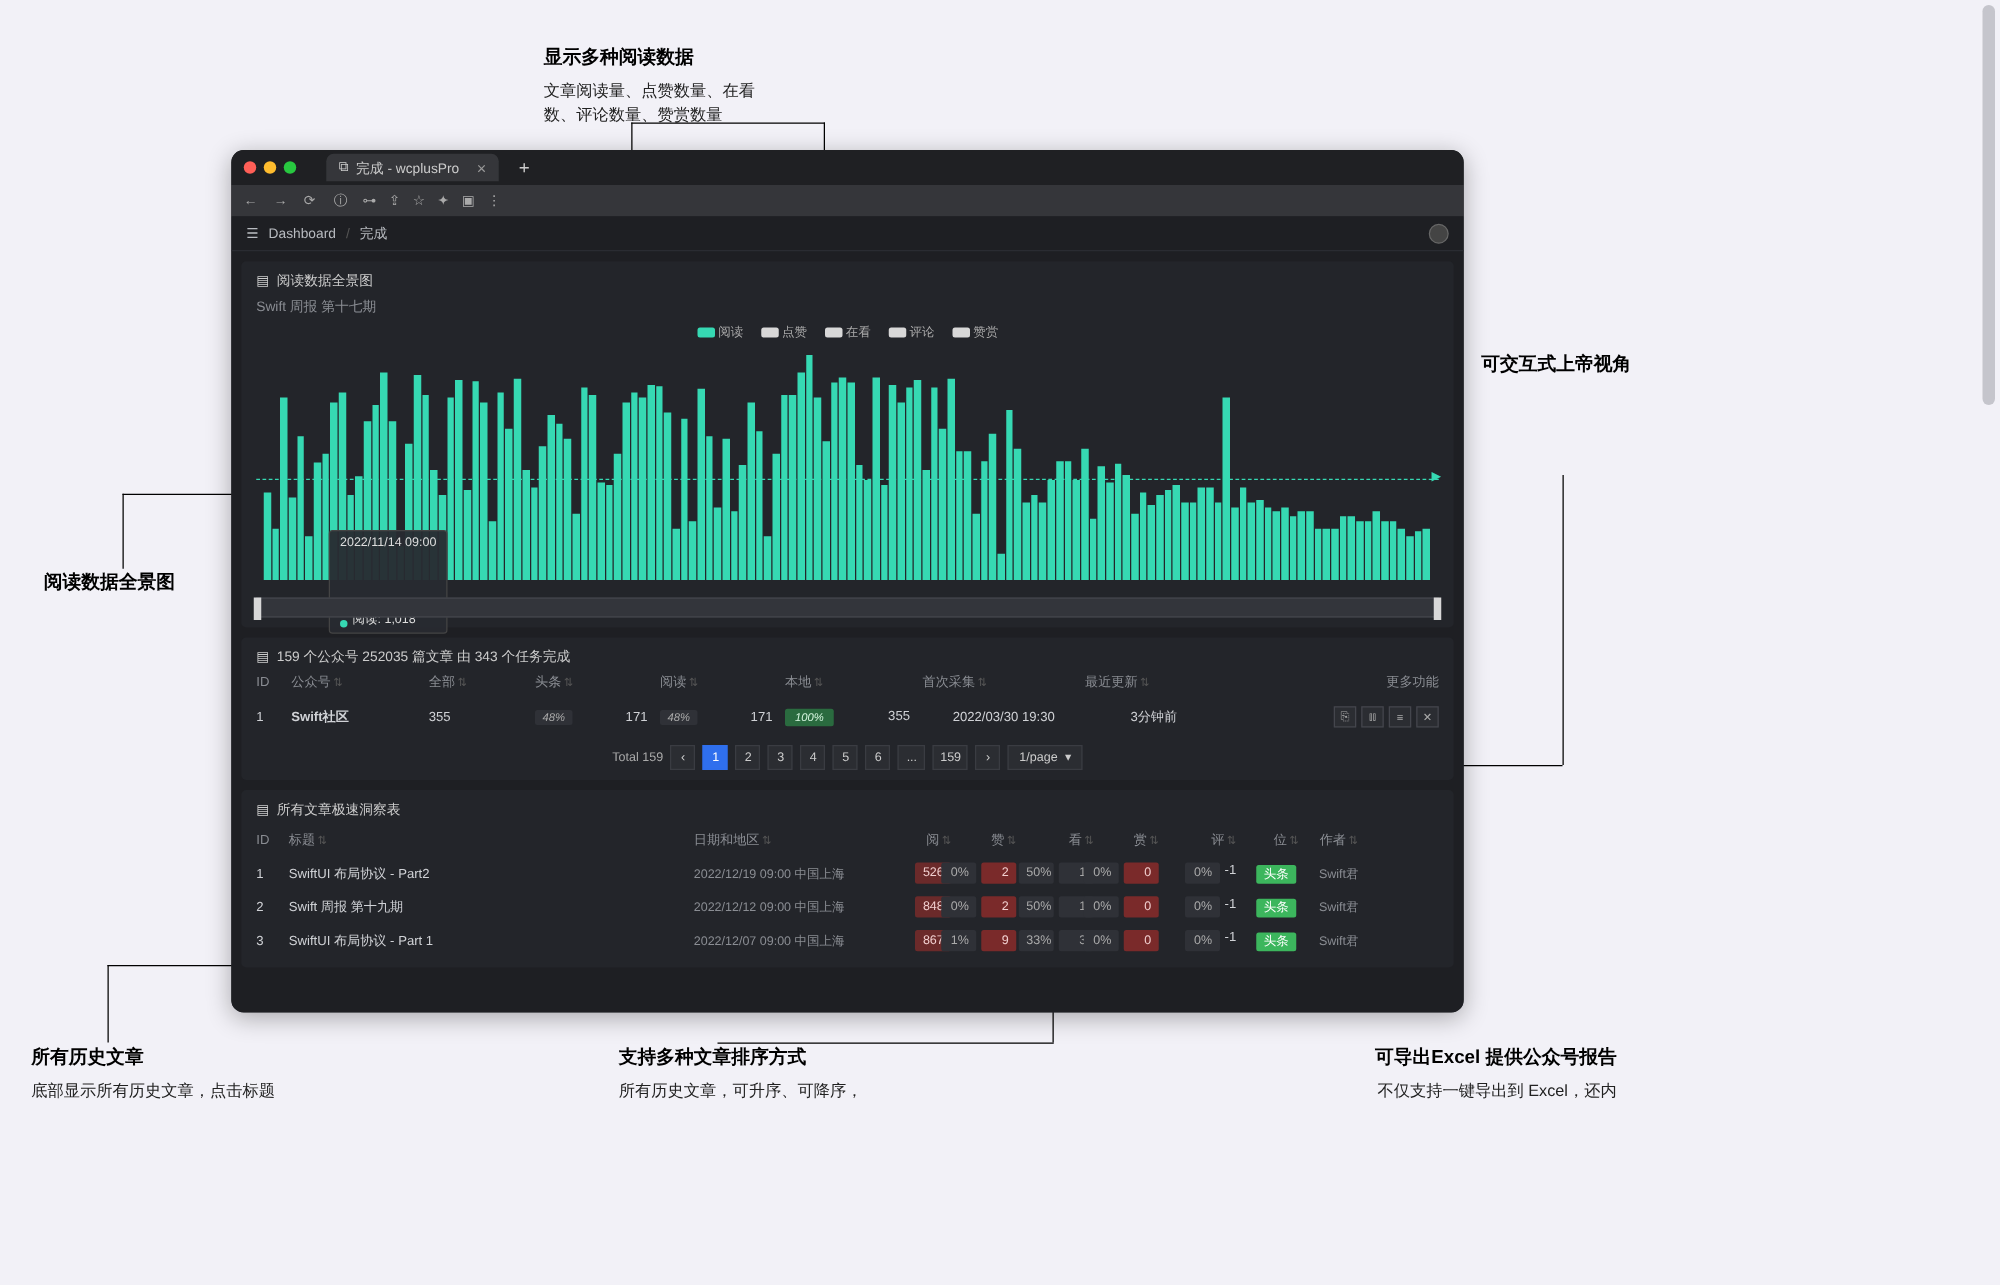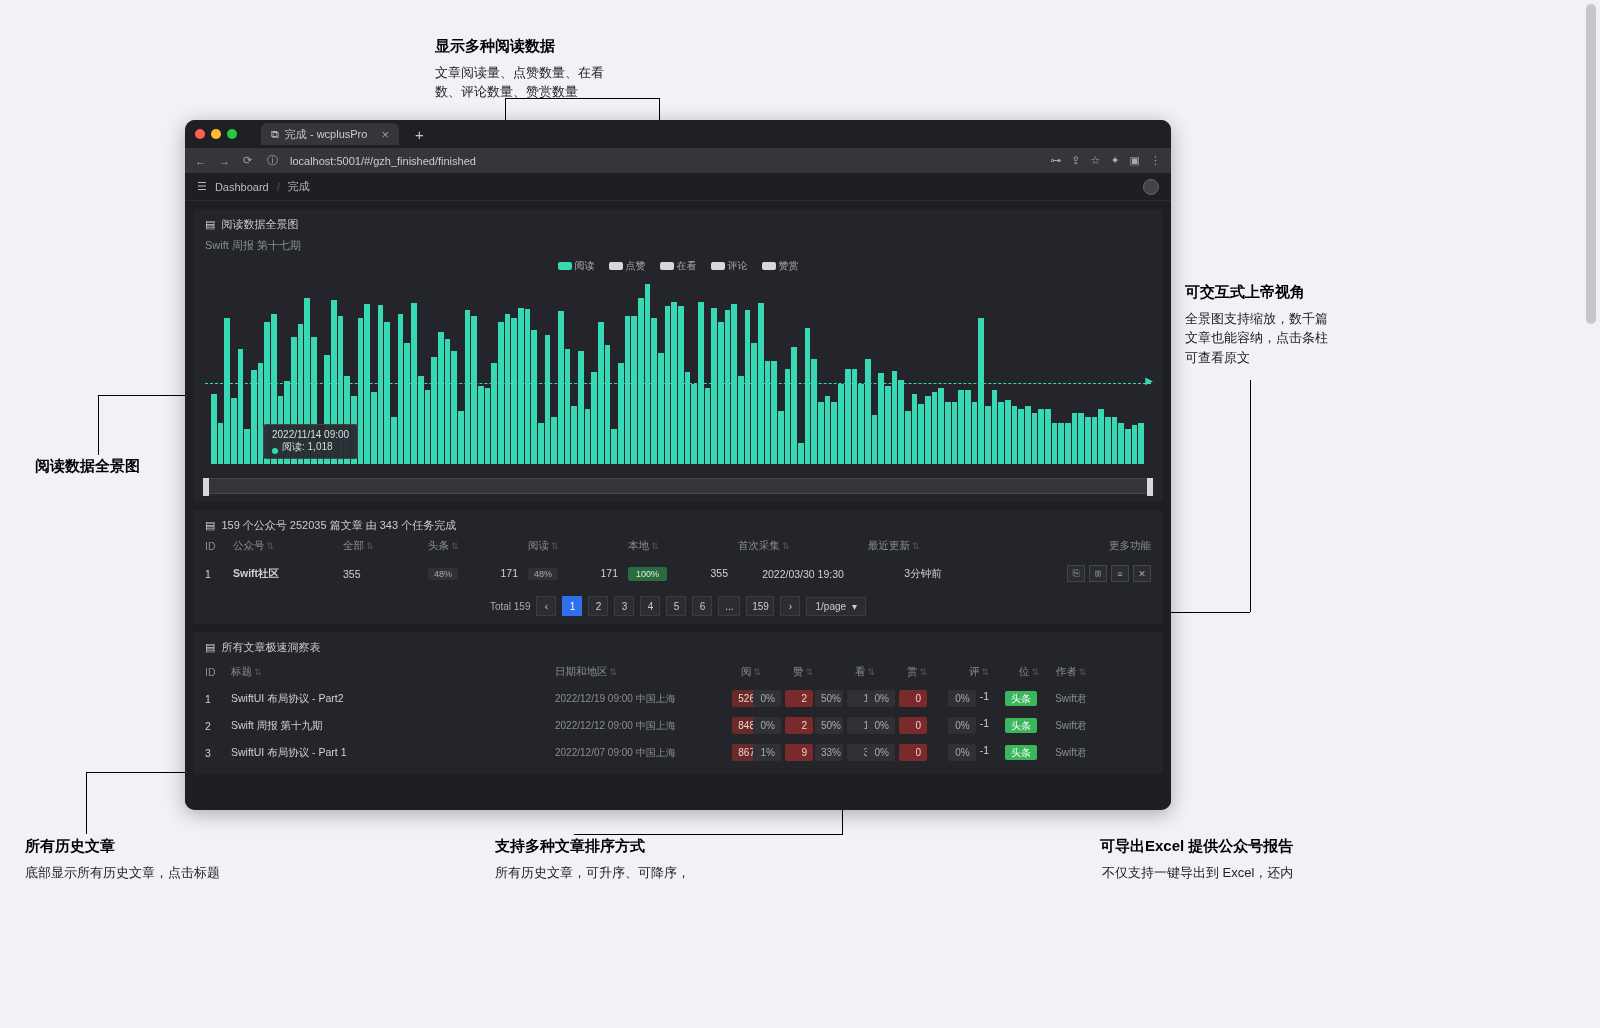--- a/index.html
+++ b/index.html
@@ -36,32 +36,32 @@
 
 .legend { display: flex; justify-content: center; gap: 14px; font-size: 10px; color: #aaa; margin-bottom: 6px; }
 .legend span { display: flex; align-items: center; gap: 3px; }
 .lswatch { width: 14px; height: 8px; border-radius: 2px; }
 .chart { position: relative; height: 185px; }
 .bars { position: absolute; inset: 0; display: flex; align-items: flex-end; gap: 1px; padding: 0 6px; }
 .bar { flex: 1; background: #36d9b3; min-width: 2px; }
 .dash-line { position: absolute; left: 0; right: 0; top: 56%; border-top: 1px dashed #36d9b3; }
 .arrow-r { position: absolute; right: -2px; top: 52%; color: #36d9b3; font-size: 10px; }
 .tooltip { position: absolute; left: 58px; top: 145px; background: rgba(40,42,48,.95); border: 1px solid #444; border-radius: 3px; padding: 4px 8px; font-size: 10px; color: #ddd; white-space: nowrap; }
-.tooltip .trow { display: flex; align-items: flex-end; gap: 4px; }
+.tooltip .trow { display: flex; align-items: flex-end; gap: 4px; margin-top: 48px; }
 .slider { height: 16px; background: #33353b; margin-top: 14px; border: 1px solid #44464d; position: relative; }
 .slider .handle { position: absolute; top: -1px; width: 6px; height: 18px; background: #d8d8d8; }
 .slider .handle.l { left: -3px; } .slider .handle.r { right: -3px; }
 
 
 .statrow { display: flex; align-items: center; gap: 6px; font-size: 11px; color: #ccc; }
 .thead, .trow2 { display: grid; grid-template-columns: 28px 110px 85px 100px 100px 110px 130px 110px 1fr; align-items: center; font-size: 10.5px; }
 .thead { color: #8a8d93; padding: 6px 0; }
 .thead .sort { color: #555; font-size: 9px; margin-left: 2px; }
 .trow2 { padding: 6px 0; color: #d0d2d6; }
-.pill { display: inline-block; padding: 1px 6px; border-radius: 2px; background: #2f3137; font-size: 9px; color: #aaa; margin-right: 4px; }
+.pill { display: inline-block; padding: 1px 6px; border-radius: 2px; background: #2f3137; font-size: 9px; color: #aaa; margin-right: 4px; font-style: italic; }
 .pill.g { background: #2a6b3f; color: #d4f5de; padding: 2px 8px; }
 .actions { display: flex; gap: 4px; justify-content: flex-end; }
 .actbtn { width: 18px; height: 17px; border: 1px solid #44464d; background: #2b2d32; display: flex; align-items: center; justify-content: center; font-size: 9px; color: #aaa; }
 .pager { display: flex; justify-content: center; align-items: center; gap: 6px; margin-top: 8px; font-size: 10px; color: #aaa; }
 .pgbtn { width: 20px; height: 20px; display: flex; align-items: center; justify-content: center; border: 1px solid #3a3c42; background: #2b2d32; color: #ccc; font-size: 10px; }
 .pgbtn.active { background: #2f6fed; border-color: #2f6fed; color: #fff; }
 .pgsel { border: 1px solid #3a3c42; background: #2b2d32; color: #ccc; padding: 3px 8px; display: flex; align-items: center; gap: 6px; }
 
 
 .thead2, .arow { display: grid; grid-template-columns: 24px 1fr 150px 60px 50px 60px 50px 60px 48px 48px 54px; align-items: center; font-size: 10.5px; gap: 2px; }
@@ -92,21 +92,20 @@
 <div class="callout-line" style="left:659px; top:98px; width:1px; height:164px;"></div>
 
 <div class="callout" style="left:35px; top:455px;">
   <div class="title">阅读数据全景图</div>
 </div>
 <div class="callout-line" style="left:98px; top:395px; width:1px; height:60px;"></div>
 <div class="callout-line" style="left:98px; top:395px; width:110px; height:1px;"></div>
 
 <div class="callout" style="left:1185px; top:281px;">
   <div class="title">可交互式上帝视角</div>
-  <div class="desc" style="max-width:150px">全景图支持缩放，数千篇文章也能容纳，点击条柱可查看原文</div>
 </div>
 <div class="callout-line" style="left:1155px; top:612px; width:95px; height:1px;"></div>
 <div class="callout-line" style="left:1250px; top:380px; width:1px; height:232px;"></div>
 
 <div class="callout" style="left:25px; top:835px;">
   <div class="title">所有历史文章</div>
   <div class="desc" style="max-width:230px">底部显示所有历史文章，点击标题</div>
 </div>
 <div class="callout-line" style="left:86px; top:772px; width:1px; height:62px;"></div>
 <div class="callout-line" style="left:86px; top:772px; width:120px; height:1px;"></div>
@@ -133,21 +132,20 @@
       <span>完成 - wcplusPro</span>
       <span class="x">×</span>
     </div>
     <div class="newtab">+</div>
   </div>
   <div class="addrbar">
     <span class="nav-ico">←</span>
     <span class="nav-ico">→</span>
     <span class="nav-ico">⟳</span>
     <span>ⓘ</span>
-    <span class="url">localhost:5001/#/gzh_finished/finished</span>
     <div class="ricons">
       <span>⊶</span>
       <span>⇪</span>
       <span>☆</span>
       <span>✦</span>
       <span>▣</span>
       <span>⋮</span>
     </div>
   </div>
 

